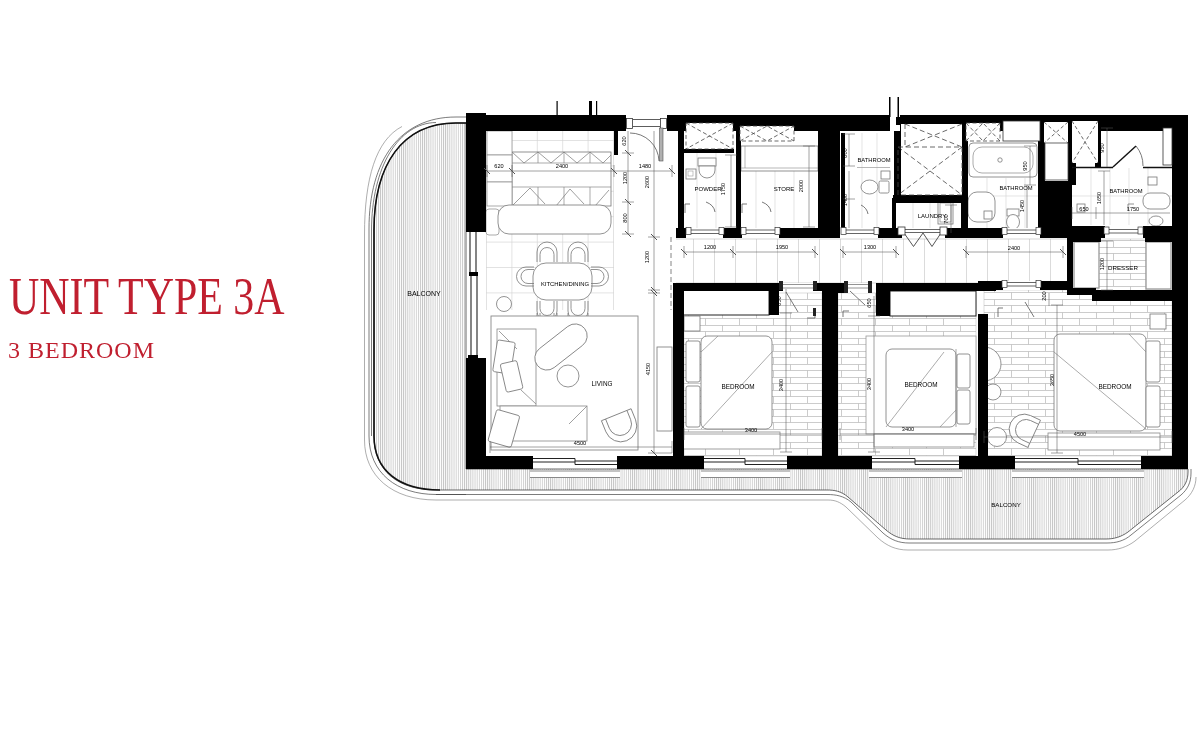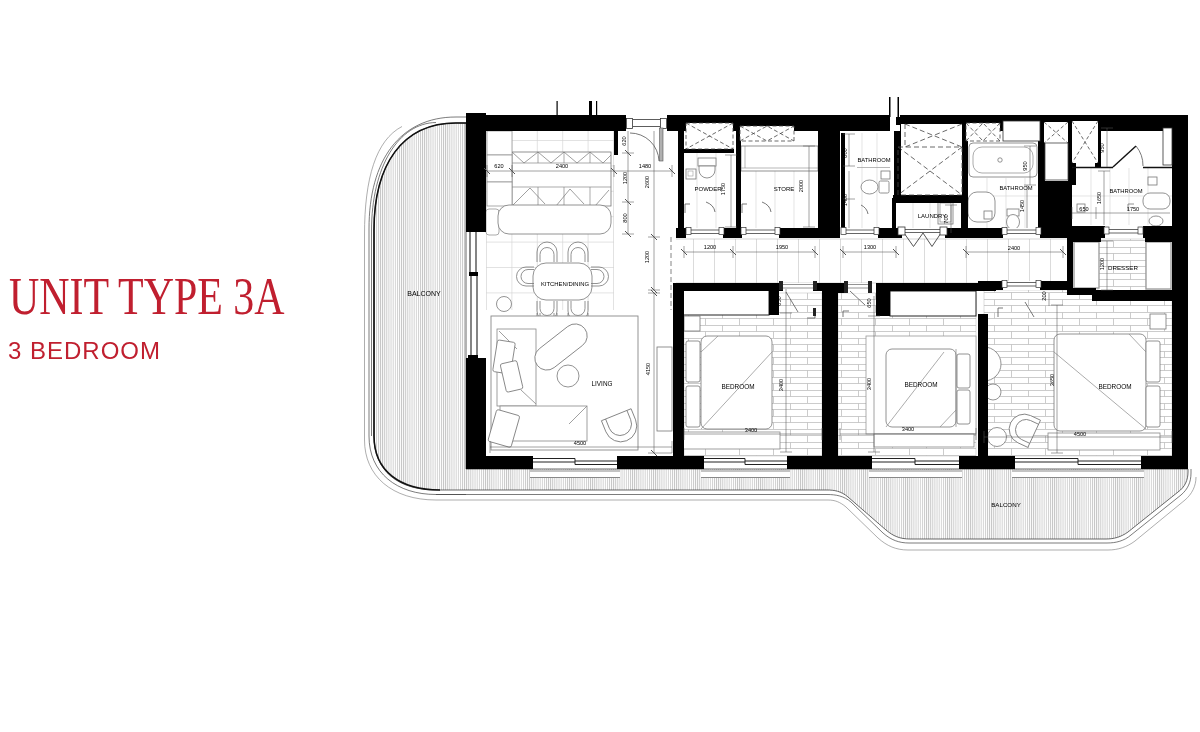--- a/index.html
+++ b/index.html
@@ -1,18 +1,18 @@
 <!DOCTYPE html>
 <html><head>
 <meta charset="utf-8">
 <style>
   html,body{margin:0;padding:0;background:#fff;}
   .canvas{position:relative;width:1200px;height:580px;background:#fff;overflow:hidden;font-family:"Liberation Sans",sans-serif;}
   .title{position:absolute;left:9px;top:267px;color:#c01f2f;font-family:"Liberation Serif",serif;font-size:52px;letter-spacing:0px;transform:scaleX(0.806);transform-origin:left top;white-space:nowrap;}
-  .subtitle{position:absolute;left:8px;top:337px;color:#c01f2f;font-family:Liberation Sans, sans-serif;font-size:24px;letter-spacing:1px;}
+  .subtitle{position:absolute;left:8px;top:337px;color:#c01f2f;font-family:Liberation Serif, serif;font-size:24px;letter-spacing:1px;}
   svg text{font-family:"Liberation Sans",sans-serif;}
 </style>
 </head>
 <body>
 <div class="canvas">
 
 <div class="title">UNIT TYPE 3A</div>
 
 <div class="subtitle">3 BEDROOM</div>
 <svg width="1200" height="732" viewBox="0 0 1200 732" style="position:absolute;left:0;top:0">

